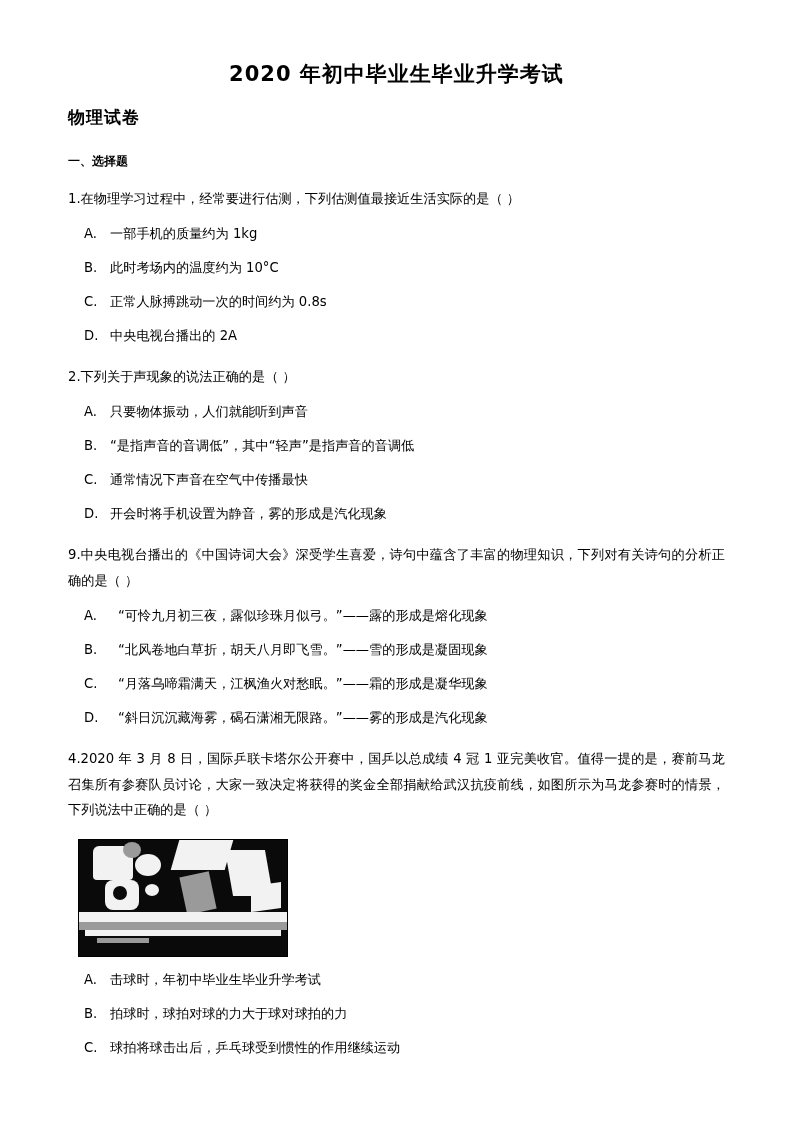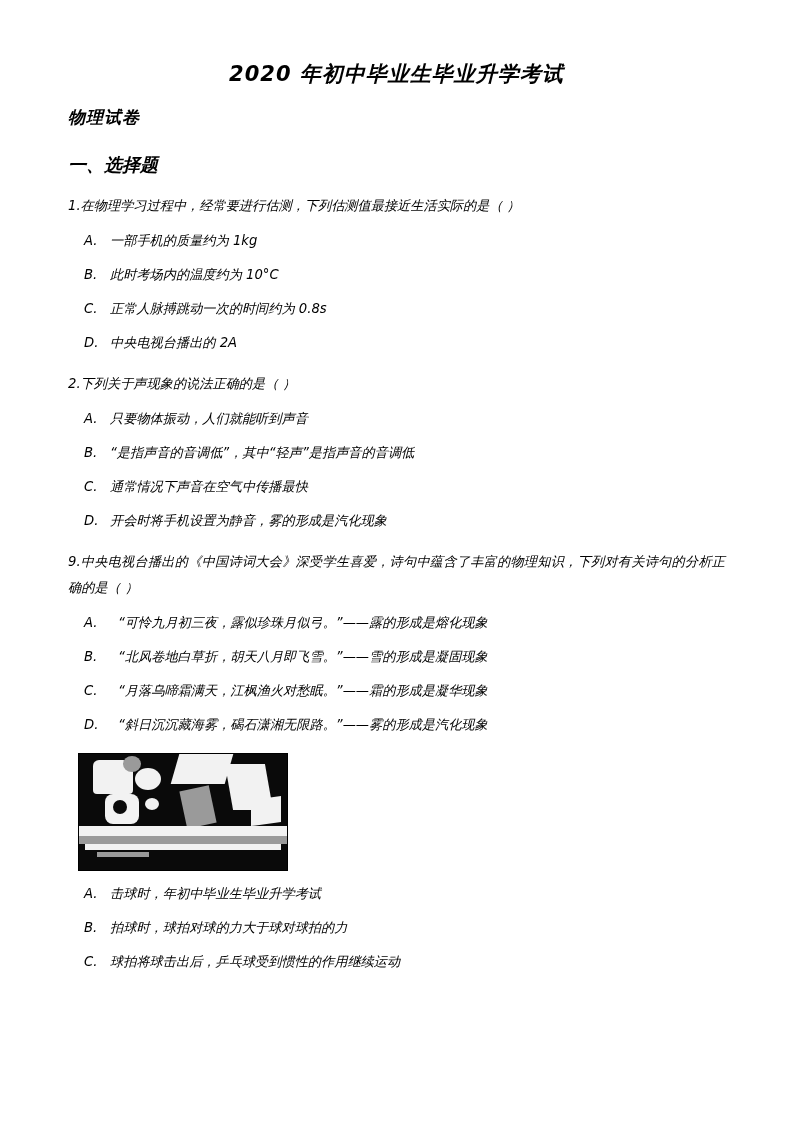--- a/index.html
+++ b/index.html
@@ -14,39 +14,38 @@
     color: #000000;
     position: relative;
     overflow: hidden;
   }
   .page {
     width: 793px;
     height: 1122px;
     box-sizing: border-box;
     padding: 52px 68px 26px 68px;
     position: relative;
-    font-style: italic;
   }
   .doc-title {
     text-align: center;
     font-size: 21px;
     font-weight: bold;
     letter-spacing: 1px;
     margin: 8px 0 0 0;
     font-family: "DejaVu Sans", "Liberation Sans", sans-serif;
   }
   .doc-subtitle {
     text-align: left;
     font-size: 17px;
     font-weight: bold;
     letter-spacing: 1px;
     margin: 18px 0 0 0;
   }
   .section-heading {
-    font-size: 18px;
+    font-size: 12px;
     font-weight: bold;
     margin: 24px 0 6px 0;
   }
   .q-stem {
     font-size: 13.2px;
     line-height: 1.95;
     margin: 16px 0 2px 0;
     text-align: justify;
   }
   .opt {
@@ -147,20 +146,21 @@
       <span class="opt-letter">C.</span>
       <span class="opt-text">“月落乌啼霜满天，江枫渔火对愁眠。”——霜的形成是凝华现象</span>
     </div>
     <div class="opt wide">
       <span class="opt-letter">D.</span>
       <span class="opt-text">“斜日沉沉藏海雾，碣石潇湘无限路。”——雾的形成是汽化现象</span>
     </div>
   </div>
 
   <div>
+    <div class="q-stem">4.2020 年 3 月 8 日，国际乒联卡塔尔公开赛中，国乒以总成绩 4 冠 1 亚完美收官。值得一提的是，赛前马龙召集所有参赛队员讨论，大家一致决定将获得的奖金全部捐献给武汉抗疫前线，如图所示为马龙参赛时的情景，下列说法中正确的是（    ）</div>
 
     <div class="figure-wrap">
       <div class="figure">
         <div class="fig-dark" style="left:0; top:0; width:208px; height:116px;"></div>
         <div class="fig-shape" style="left:14px; top:6px; width:40px; height:34px; border-radius:6px 10px 4px 4px;"></div>
         <div class="fig-shape" style="left:56px; top:14px; width:26px; height:22px; border-radius:50%;"></div>
         <div class="fig-grey" style="left:44px; top:2px; width:18px; height:16px; border-radius:50%;"></div>
         <div class="fig-shape" style="left:96px; top:0px; width:54px; height:30px; transform:skewX(-16deg);"></div>
         <div class="fig-shape" style="left:150px; top:10px; width:40px; height:46px; transform:skewX(10deg);"></div>
         <div class="fig-shape" style="left:26px; top:40px; width:34px; height:30px; border-radius:8px;"></div>

